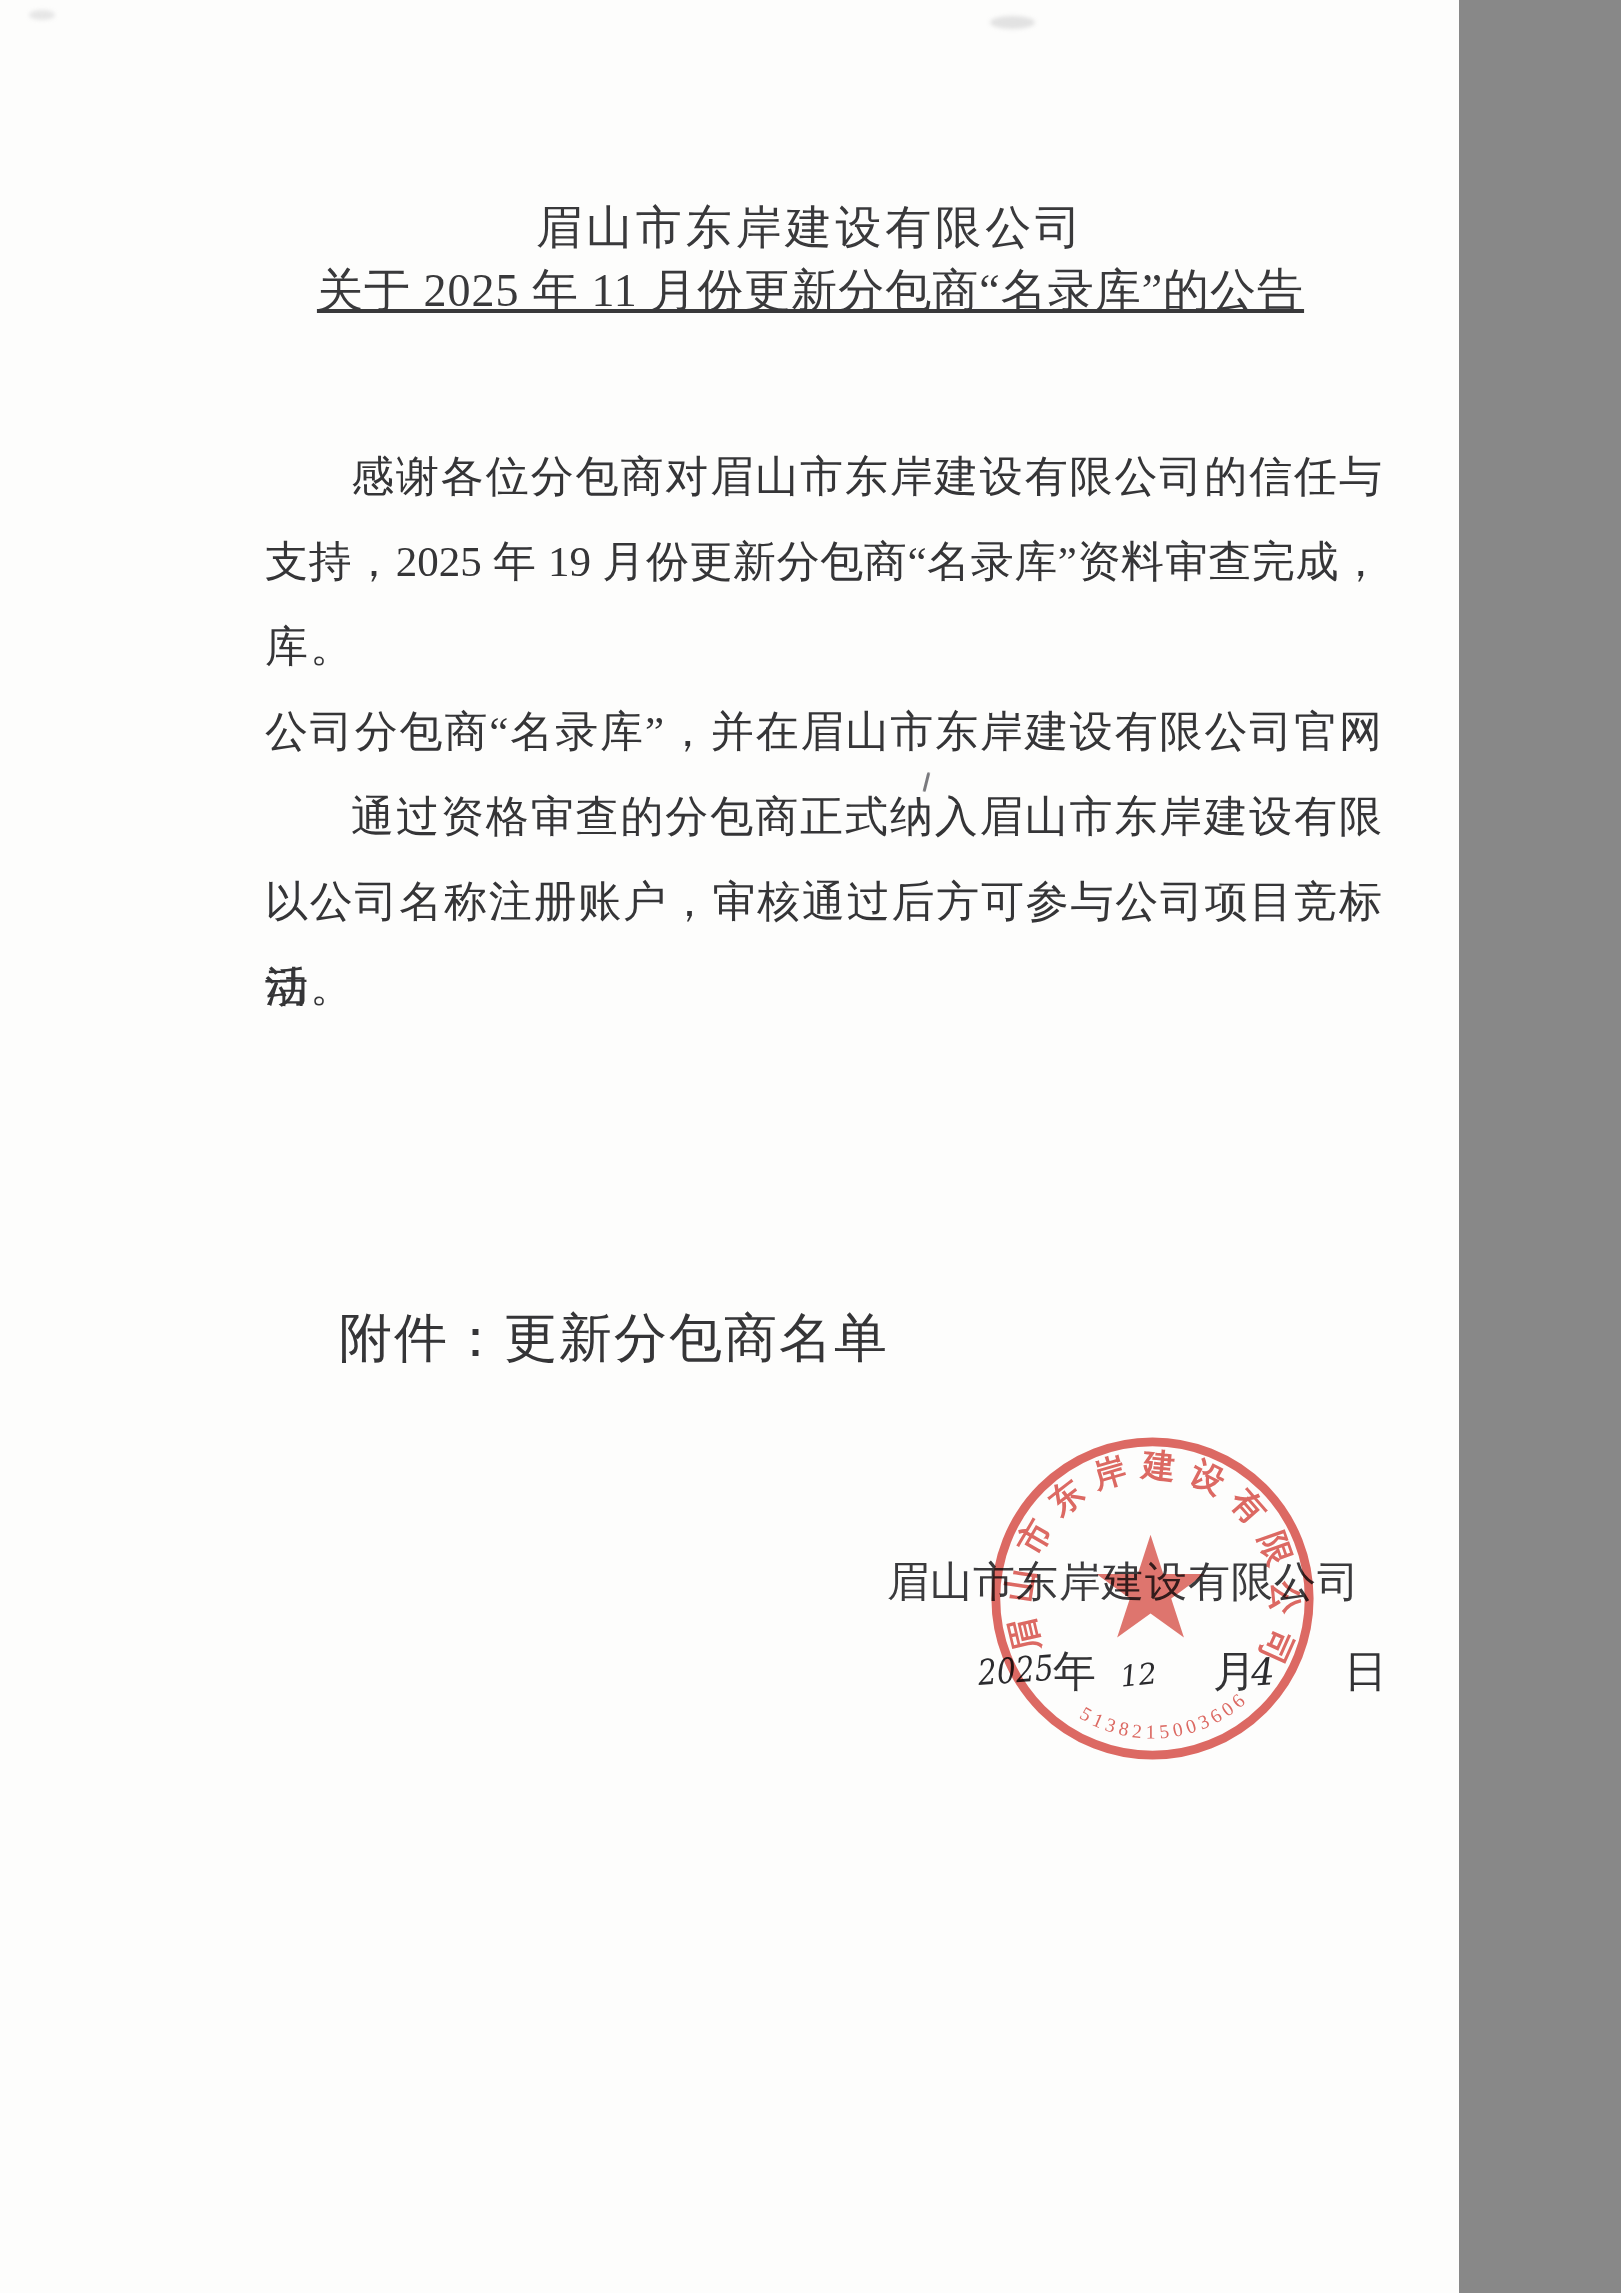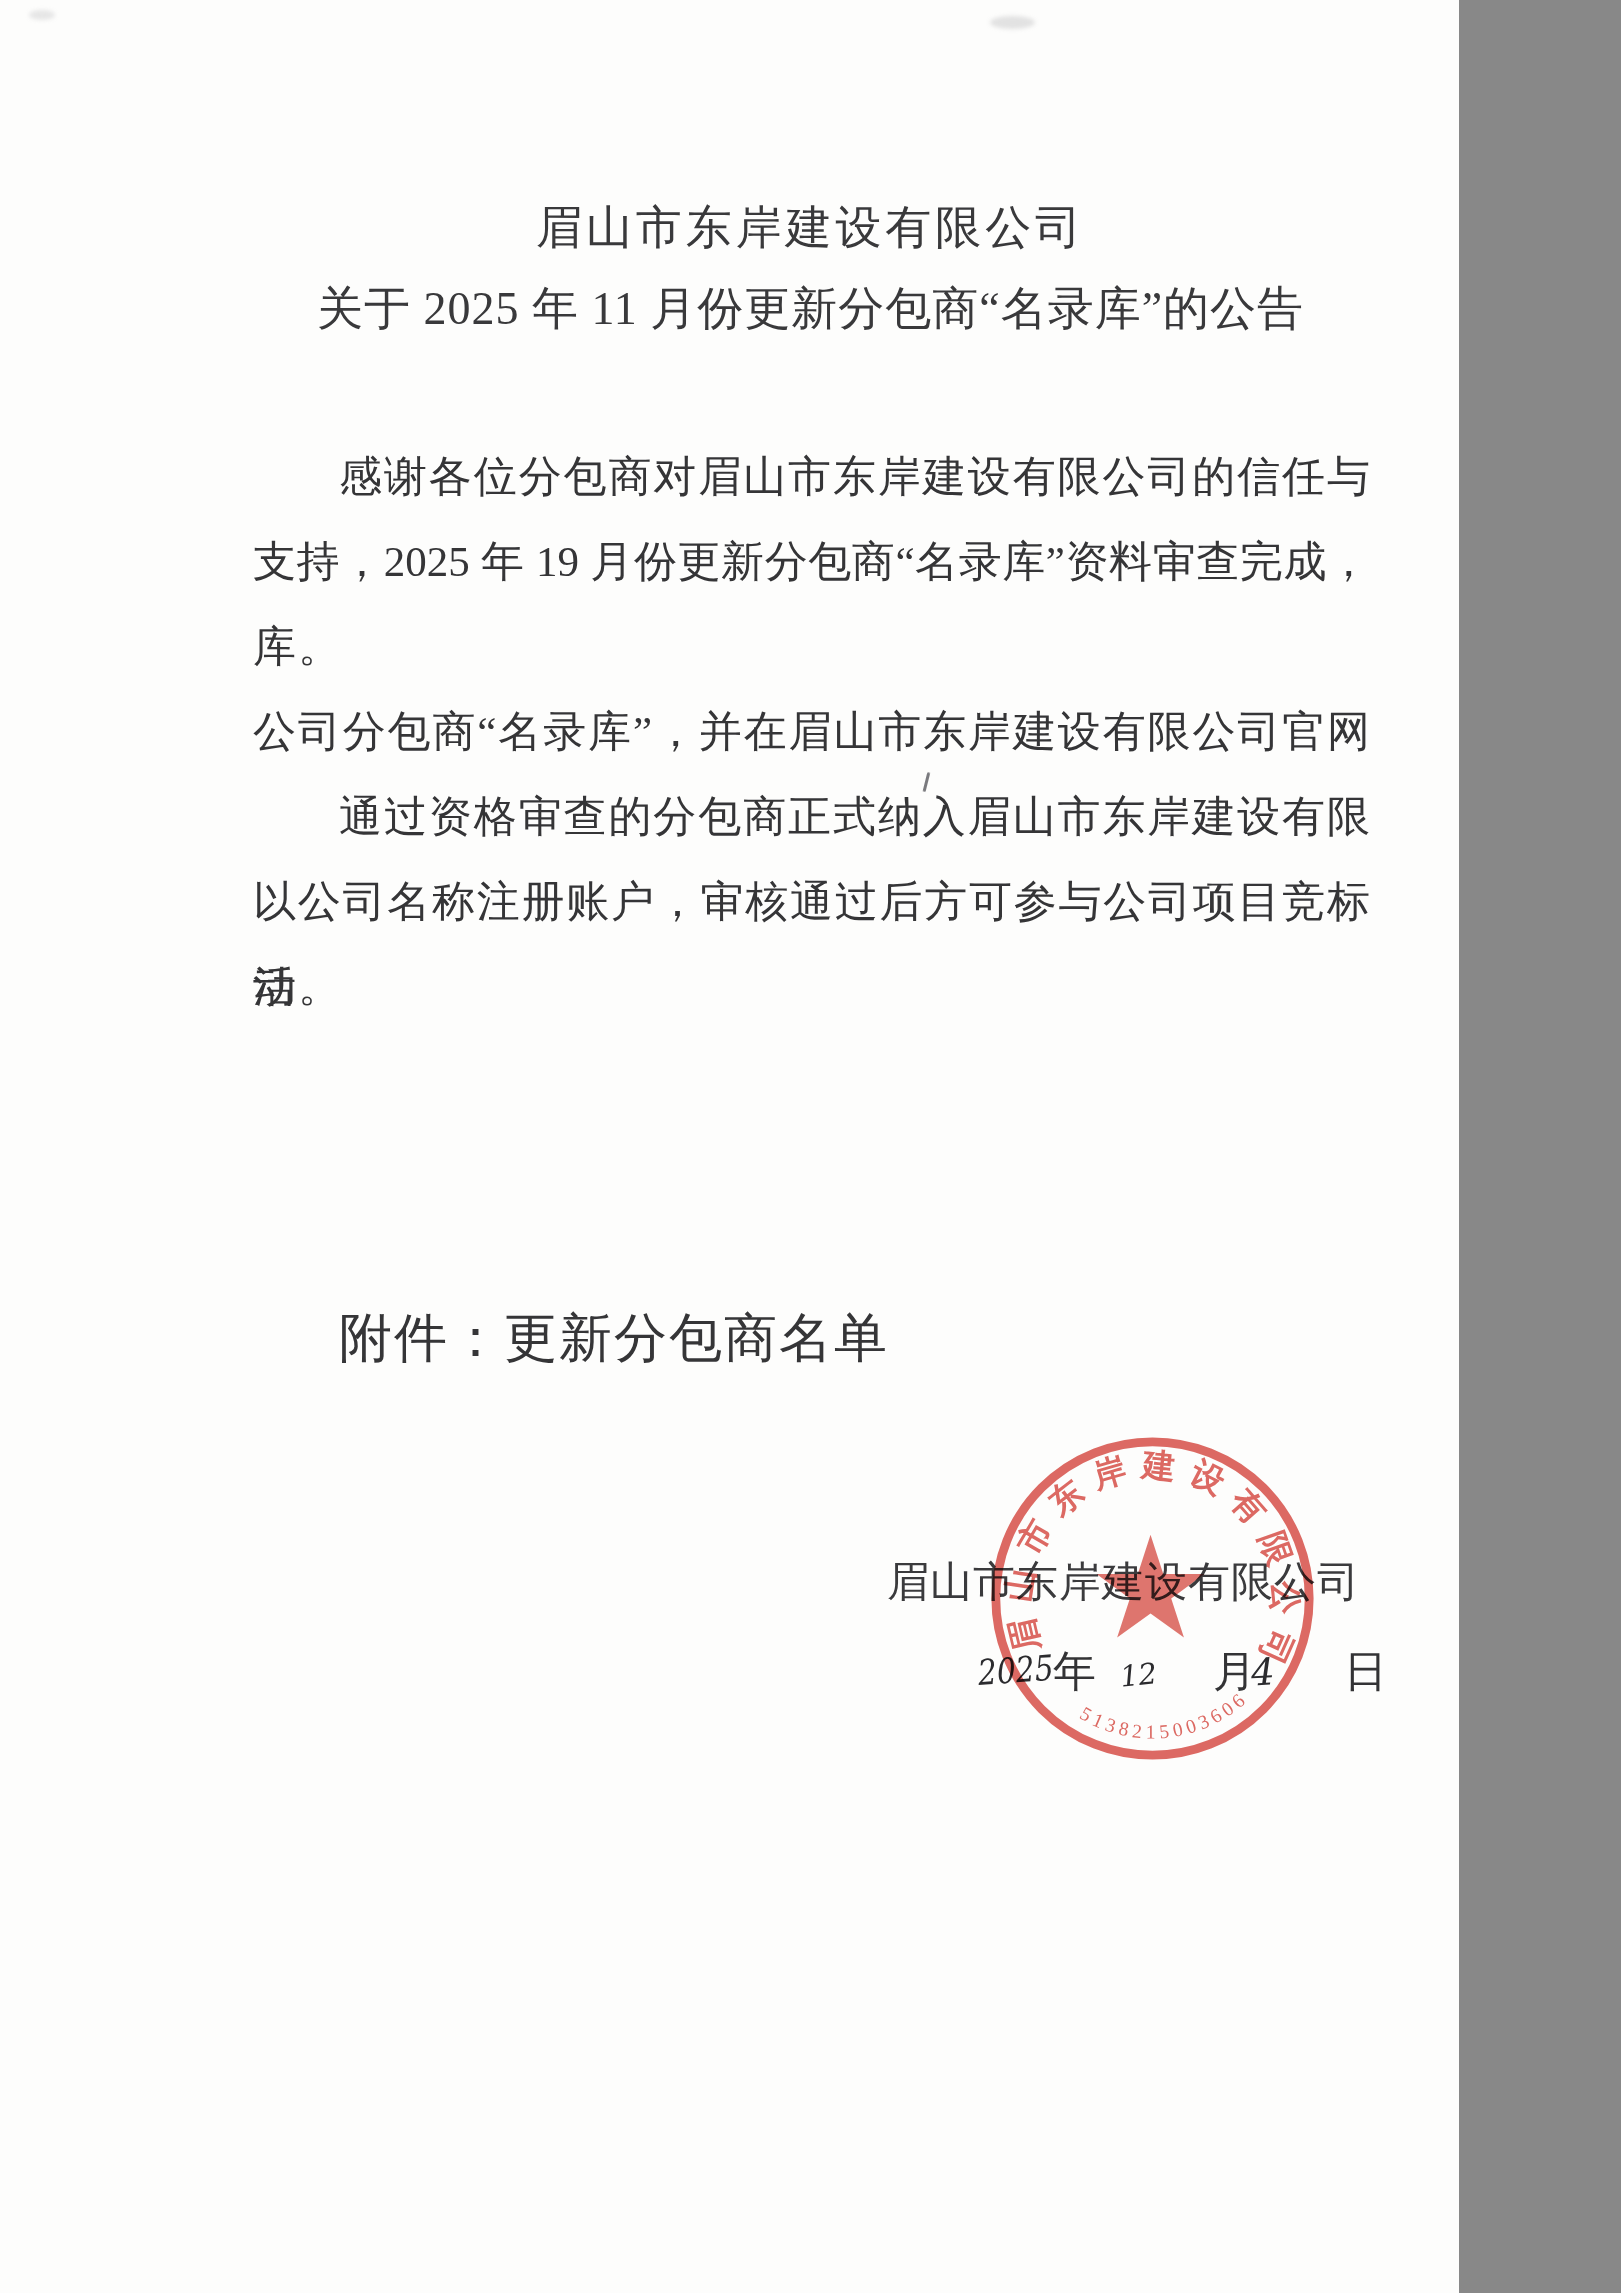--- a/index.html
+++ b/index.html
@@ -12,23 +12,23 @@
     color:#333335;
   }
   .title{
     position:absolute;left:0;width:1621px;
     text-align:center;
     font-size:46px;line-height:59px;
     color:#39393b;
     white-space:nowrap;
   }
   .title1{top:198px;letter-spacing:3.9px;}
-  .title2{top:279px;letter-spacing:1px;}
+  .title2{top:261px;letter-spacing:1px;text-decoration:underline;}
   .body-block{
-    position:absolute;left:253px;top:434px;width:1117px;
+    position:absolute;left:265px;top:434px;width:1117px;
     font-size:43px;color:#353537;
   }
   .line{
     height:85px;line-height:85px;
     letter-spacing:2px;
     white-space:nowrap;
   }
   .line.j{
     white-space:normal;
     text-align:justify;

